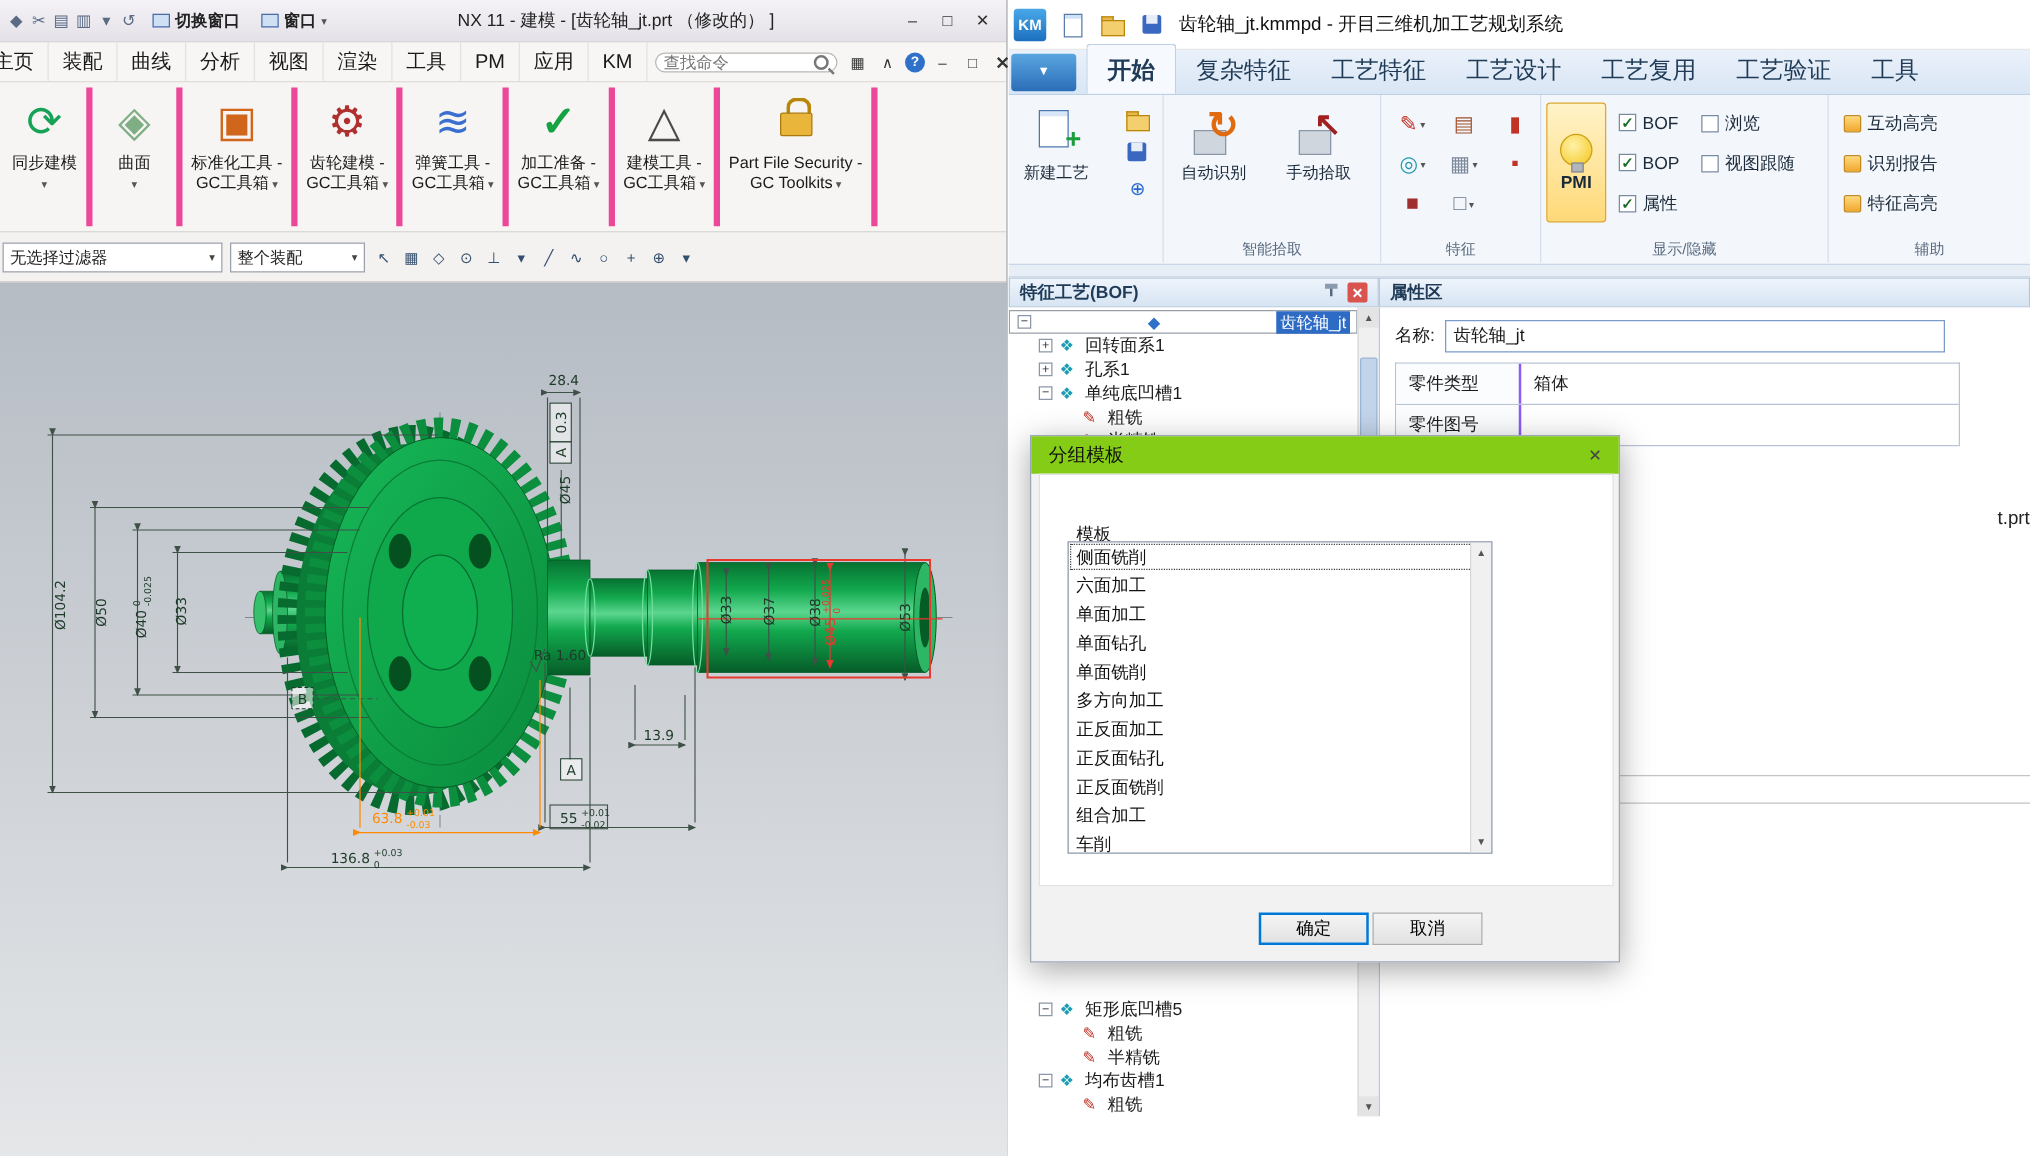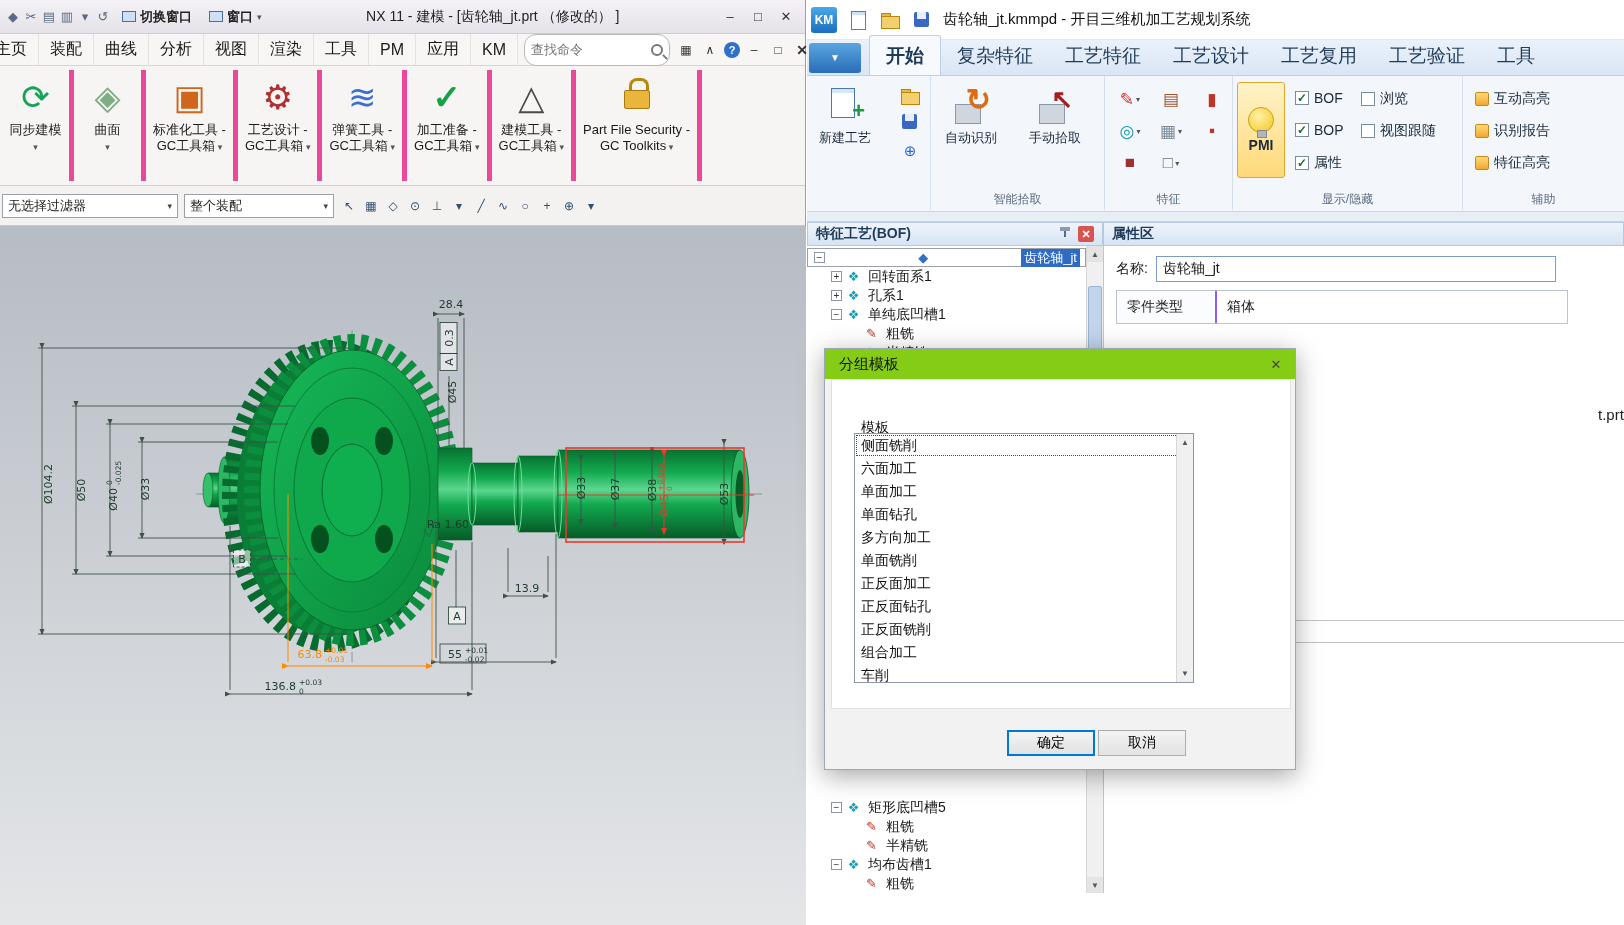--- a/index.html
+++ b/index.html
@@ -14,21 +14,21 @@
   .qbtn { display:inline-flex; align-items:center; gap:4px; font-size:13px; color:#222; padding:2px 6px; border:1px solid transparent; white-space:nowrap; }
   .qbtn .wic { width:14px; height:11px; border:1px solid #4a6da8; background:#cfe0f5; display:inline-block; }
   .qbtn em { font-style:normal; font-size:9px; color:#555; }
   .nx-title { flex:1; text-align:center; font-size:14px; color:#222; white-space:nowrap; overflow:hidden; }
   .wctl { display:flex; gap:2px; padding-right:6px; }
   .wctl span { width:26px; height:22px; display:inline-flex; align-items:center; justify-content:center; font-size:13px; color:#333; }
 
   .nx-tabrow { position:absolute; left:0; top:34px; width:100%; height:32px; background:#f7f6f4; border-bottom:1px solid #d8d6d2; display:flex; align-items:center; }
   .nx-tabs { display:flex; margin-left:-16px; height:100%; align-items:stretch; }
   .nx-tab { padding:0 11px; display:flex; align-items:center; font-size:16px; color:#1a1a1a; border-right:1px solid #e4e2de; white-space:nowrap; }
-  .nx-find { margin-left:6px; display:flex; align-items:center; width:168px; height:32px; background:#fff; border:1px solid #b9b7b3; border-radius:12px; padding:0 6px; }
+  .nx-find { margin-left:6px; display:flex; align-items:center; width:168px; height:16px; background:#fff; border:1px solid #b9b7b3; border-radius:12px; padding:0 6px; }
   .nx-find input { border:none; outline:none; flex:1; font-size:13px; color:#555; background:transparent; width:120px; font-family:inherit; }
   .mag { width:12px; height:12px; border:2px solid #777; border-radius:50%; position:relative; }
   .mag::after { content:""; position:absolute; width:6px; height:2px; background:#777; transform:rotate(45deg); left:9px; top:10px; }
   .nx-docctl { display:flex; align-items:center; gap:4px; margin-left:6px; }
   .nx-docctl span { width:20px; height:20px; display:inline-flex; align-items:center; justify-content:center; font-size:12px; color:#333; }
   .nx-docctl span[data-name="help-icon"] { color:#fff; background:#2f71c9; border-radius:50%; font-weight:bold; width:16px; height:16px; font-size:11px; }
   .nx-docctl span[data-name="doc-close-icon"] { font-weight:bold; font-size:14px; }
 
   .nx-ribbon { position:absolute; left:0; top:66px; width:100%; height:120px; background:#f6f5f3; border-bottom:1px solid #d0cfcd; display:flex; align-items:stretch; padding:4px 2px; }
   .nx-rbtn { display:flex; flex-direction:column; align-items:center; justify-content:flex-start; padding:4px 7px 0; border-right:5px solid #ec4899; text-align:center; min-width:72px; }
@@ -42,21 +42,21 @@
   .modeling-tools-icon::before { content:"△"; color:#4a4a4a; }
   .part-file-security-icon::before { content:""; position:absolute; width:14px; height:12px; border:3px solid #b8860b; border-bottom:none; border-radius:8px 8px 0 0; top:4px; left:14px; }
   .part-file-security-icon::after { content:""; position:absolute; width:24px; height:17px; background:#e9b53a; border:1px solid #a97a12; border-radius:2px; top:16px; left:9px; }
   .nx-rlab { font-size:13px; color:#1a1a1a; line-height:16px; margin-top:2px; white-space:nowrap; }
   .nx-rlab .dd { font-size:9px; color:#555; }
 
   .nx-filter { position:absolute; left:0; top:186px; width:100%; height:40px; background:#f3f2f0; border-bottom:1px solid #c9c8c4; display:flex; align-items:center; gap:6px; padding:0 2px; }
   .sel { height:24px; background:#fff; border:1px solid #9aa0a8; display:flex; align-items:center; justify-content:space-between; padding:0 5px; font-size:13px; color:#222; }
   .sel em { font-style:normal; font-size:9px; color:#444; margin-left:6px; }
   .sel.s1 { width:176px; }
-  .sel.s2 { width:150px; }
+  .sel.s2 { width:108px; }
   .fics { display:flex; flex-wrap:wrap; width:330px; gap:1px 4px; align-content:center; }
   .fic { width:18px; height:17px; display:inline-flex; align-items:center; justify-content:center; font-size:12px; color:#35506e; }
 
   .nx-viewport { position:absolute; left:0; top:226px; width:806px; height:699px; background:linear-gradient(#b6bcc4, #e4e6e8); }
   .nx-viewport svg { position:absolute; left:0; top:0; }
 
   
   .km { position:absolute; left:807px; top:0; width:817px; height:925px; background:#fff; }
   .km-titlebar { position:absolute; left:0; top:0; width:100%; height:40px; background:#fff; display:flex; align-items:center; gap:10px; padding-left:4px; border-bottom:1px solid #e8e8e8; }
   .km-logo { width:26px; height:26px; background:linear-gradient(#49a8e8,#1c6fc0); color:#fff; font-weight:bold; font-size:12px; display:flex; align-items:center; justify-content:center; border-radius:3px; }
@@ -229,21 +229,21 @@
         <div class="nx-rbtn" data-name="nx-ribbon-button-3">
           <div class="nx-ricon standard-tools-icon" data-name="standard-tools-icon"></div>
           <div class="nx-rlab">
             <div>标准化工具 -</div>
             <div>GC工具箱<span class="dd" data-name="chevron-down-icon"> ▾</span></div>
           </div>
         </div>
         <div class="nx-rbtn" data-name="nx-ribbon-button-4">
           <div class="nx-ricon gear-modeling-icon" data-name="gear-modeling-icon"></div>
           <div class="nx-rlab">
-            <div>工艺设计 -</div>
+            <div>齿轮建模 -</div>
             <div>GC工具箱<span class="dd" data-name="chevron-down-icon"> ▾</span></div>
           </div>
         </div>
         <div class="nx-rbtn" data-name="nx-ribbon-button-5">
           <div class="nx-ricon spring-tools-icon" data-name="spring-tools-icon"></div>
           <div class="nx-rlab">
             <div>弹簧工具 -</div>
             <div>GC工具箱<span class="dd" data-name="chevron-down-icon"> ▾</span></div>
           </div>
         </div>
@@ -685,40 +685,44 @@
       <div class="prop-area" data-name="properties-panel">
         <div class="name-row">
           <span data-name="name-label">名称:</span>
           <div class="name-input" data-name="part-name-input">齿轮轴_jt</div>
         </div>
         <div class="ptable" data-name="prop-table" id="prop-table">
             <div class="prow" data-name="property-row-零件类型">
               <div class="pk" data-name="property-key">零件类型</div>
               <div class="pv" data-name="property-value">箱体</div>
             </div>
+            <div class="prow" data-name="property-row-零件图号">
+              <div class="pk" data-name="property-key">零件图号</div>
+              <div class="pv" data-name="property-value"></div>
+            </div>
           </div>
         <div class="docfrag" data-name="document-tab-fragment">t.prt</div>
         <div class="hline hl1" data-name="divider"></div>
         <div class="hline hl2" data-name="divider"></div>
       </div>
     </div>
 
     <div class="dialog" data-name="group-template-dialog">
       <div class="dlg-title" data-name="dialog-title">分组模板</div>
       <span class="dlg-x" data-name="dialog-close-icon">✕</span>
       <div class="dlg-body" data-name="dialog-body"></div>
       <div class="dlg-listlabel" data-name="template-list-label">模板</div>
       <div class="dlg-list" data-name="template-listbox">
         <div id="dlg-items">
             <div class="dlg-item focused" data-name="template-item-侧面铣削">侧面铣削</div>
             <div class="dlg-item" data-name="template-item-六面加工">六面加工</div>
             <div class="dlg-item" data-name="template-item-单面加工">单面加工</div>
             <div class="dlg-item" data-name="template-item-单面钻孔">单面钻孔</div>
+            <div class="dlg-item" data-name="template-item-单面铣削">单面铣削</div>
             <div class="dlg-item" data-name="template-item-多方向加工">多方向加工</div>
-            <div class="dlg-item" data-name="template-item-单面铣削">单面铣削</div>
             <div class="dlg-item" data-name="template-item-正反面加工">正反面加工</div>
             <div class="dlg-item" data-name="template-item-正反面钻孔">正反面钻孔</div>
             <div class="dlg-item" data-name="template-item-正反面铣削">正反面铣削</div>
             <div class="dlg-item" data-name="template-item-组合加工">组合加工</div>
             <div class="dlg-item" data-name="template-item-车削">车削</div>
           </div>
         <div class="lscroll" data-name="listbox-scrollbar">
           <span class="arr a-up" data-name="scroll-up-icon">▲</span>
           <span class="arr a-dn" data-name="scroll-down-icon">▼</span>
         </div>

